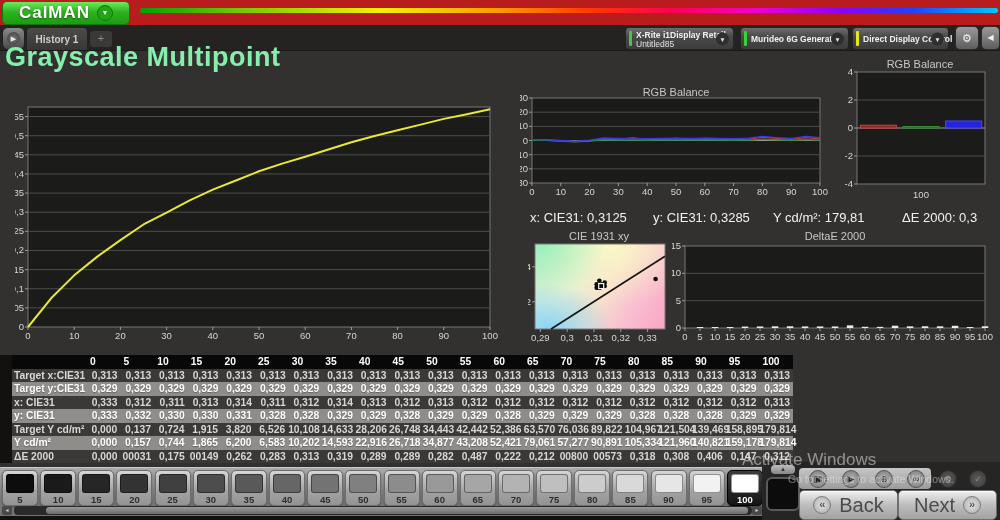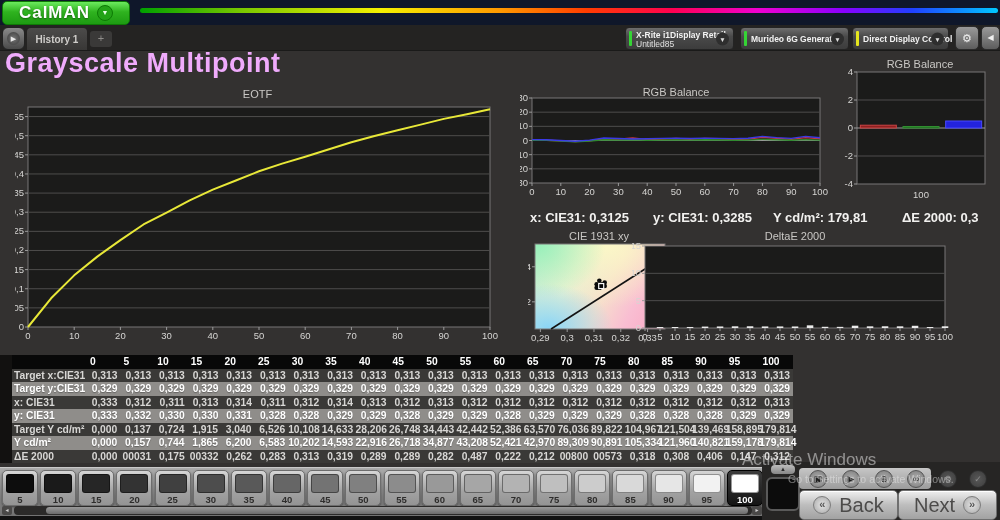--- a/index.html
+++ b/index.html
@@ -1,20 +1,20 @@
 <!DOCTYPE html>
 <html><head>
 <meta charset="utf-8">
 <style>
   html,body{margin:0;padding:0}
   body{width:1000px;height:520px;position:relative;background:#333130;
        font-family:"Liberation Sans",sans-serif;overflow:hidden}
   .abs{position:absolute}
   
-  .top-bar{left:0;top:0;width:1000px;height:25px;background:#0f172a}
+  .top-bar{left:0;top:0;width:1000px;height:25px;background:#b91c1c}
   .logo{left:2px;top:1px;width:126px;height:22px;border-radius:5px;
         background:linear-gradient(#6ceb5e,#2fb31f 45%,#1d9b12);
         border:1px solid #0e7a06;display:flex;align-items:center;justify-content:center;cursor:pointer}
   .logo-text{color:#fff;font-weight:bold;font-size:17px;letter-spacing:1px;
              text-shadow:0 1px 2px rgba(0,0,0,.45)}
   .logo-caret{width:14px;height:14px;border-radius:50%;background:#23a317;border:1px solid #0d7a05;
               color:#eaffea;font-size:7px;line-height:14px;text-align:center;margin-left:7px}
   .rainbow{left:140px;top:8px;width:858px;height:5px;border-radius:3px;
      background:linear-gradient(90deg,#00a000,#7ac800 12%,#f4f000 28%,#ff9800 42%,#ff3c00 52%,
                 #ff0050 62%,#f000d0 72%,#8a00ff 82%,#2040ff 90%,#00c8ff 100%)}
@@ -34,32 +34,32 @@
       background:linear-gradient(#6e6e6e,#4a4a4a 40%,#3c3c3c);color:#f2f2f2}
   .dd .bar{position:absolute;left:3px;top:3px;bottom:3px;width:3px;border-radius:1px}
   .dd .arrow{position:absolute;right:4px;top:50%;transform:translateY(-50%);width:13px;height:13px;
       border-radius:50%;background:#2e2e2e;color:#ddd;font-size:6.5px;text-align:center;line-height:13px}
   .dd .l1{position:absolute;left:10px;top:2px;font-size:8.5px;font-weight:bold;white-space:nowrap}
   .dd .l2{position:absolute;left:10px;top:11px;font-size:8.5px;color:#e0e0e0;white-space:nowrap}
   .dd.single .l1{top:6px}
   .sq-btn{top:26px;height:22px;border-radius:5px;background:linear-gradient(#9a9a9a,#5d5d5d);
       border:1px solid #2c2c2c;color:#f0f0f0;text-align:center;cursor:pointer}
   
-  .page-title{left:5px;top:48px;font-size:27px;font-weight:600;color:#f0abfc;letter-spacing:.5px}
+  .page-title{left:5px;top:42px;font-size:27px;font-weight:600;color:#86efac;letter-spacing:.5px}
   .chart{position:absolute}
   .chart-title{position:absolute;top:0;left:0;width:100%;text-align:center;color:#c9c7c4;font-size:11px}
   svg.plot{position:absolute;left:0;top:0}
   svg text{font-family:"Liberation Sans",sans-serif}
   .cie-bg{position:absolute;
      background:
       radial-gradient(90px 60px at 10% 98%, rgba(135,212,248,.95), rgba(135,212,248,0) 72%),
       radial-gradient(95px 75px at 3% 2%, rgba(150,240,185,.95), rgba(150,240,185,0) 70%),
       radial-gradient(130px 85px at 55% 0%, rgba(252,248,198,.95), rgba(252,248,198,0) 75%),
       linear-gradient(115deg,#c8ecd8 0%,#e4f0d4 30%,#f6ddcc 55%,#f9bed2 75%,#fba6c4 100%)}
-  .stats-row span{position:absolute;top:210px;color:#f2f1ef;font-size:13px;font-weight:bold;white-space:nowrap}
+  .stats-row span{position:absolute;top:210px;color:#f2f1ef;font-size:13px;font-weight:normal;white-space:nowrap}
   
   #data-table{left:0;top:355px;width:793px}
   .t-row{display:flex;height:13.5px}
   .t-lead{width:12px;background:#121110}
   .t-label{width:73px;font-size:10.3px;font-weight:bold;line-height:13.5px;padding-left:2px;white-space:nowrap}
   .t-cell{width:33.67px;text-align:right;padding-right:3px;box-sizing:border-box;
           font-size:10.3px;font-weight:bold;line-height:13.5px}
   .t-head{background:#080808;color:#fff}
   .t-head .t-cell{text-align:left;padding-left:3px;padding-right:0}
   .row-dark{background:#3a3937;color:#d8d7d5}
@@ -143,21 +143,20 @@
 <div class="abs sq-btn" style="left:955px;width:22px;line-height:22px;font-size:11px">
   <span>⚙</span>
 </div>
 <div class="abs sq-btn" style="left:981px;width:17px;line-height:22px;font-size:8px">
   <span>◀</span>
 </div>
 
 <div class="abs page-title">Grayscale Multipoint</div>
 
 <div class="chart" style="left:15px;top:88px;width:485px;height:260px">
-  <div class="chart-title">EOTF</div>
   <svg class="plot" id="svg-eotf" width="485" height="260">
       <rect x="13" y="19" width="462" height="220" fill="#1b1b1a" stroke="#787776" stroke-width="1"></rect>
       <line x1="10" y1="239" x2="13" y2="239" stroke="#9a9a9a"></line>
       <text x="9" y="242" text-anchor="end" font-size="9.5" fill="#d6d5d3">0</text>
       <line x1="13" y1="219.86956521739128" x2="475" y2="219.86956521739128" stroke="#4e4d4c" stroke-width="1"></line>
       <line x1="10" y1="219.86956521739128" x2="13" y2="219.86956521739128" stroke="#9a9a9a"></line>
       <text x="9" y="222.86956521739128" text-anchor="end" font-size="9.5" fill="#d6d5d3">0,05</text>
       <line x1="13" y1="200.73913043478262" x2="475" y2="200.73913043478262" stroke="#4e4d4c" stroke-width="1"></line>
       <line x1="10" y1="200.73913043478262" x2="13" y2="200.73913043478262" stroke="#9a9a9a"></line>
       <text x="9" y="203.73913043478262" text-anchor="end" font-size="9.5" fill="#d6d5d3">0,1</text>
@@ -334,21 +333,21 @@
       <circle cx="71.3298969072165" cy="56.06185567010304" r="2.3" fill="#0b0b0b"></circle>
       <circle cx="71.3298969072165" cy="57.81443298969067" r="2.3" fill="#0b0b0b"></circle>
       <circle cx="71.3298969072165" cy="57.81443298969067" r="2.3" fill="#0b0b0b"></circle>
       <circle cx="71.3298969072165" cy="57.81443298969067" r="2.3" fill="#0b0b0b"></circle>
       <circle cx="71.3298969072165" cy="56.06185567010304" r="2.3" fill="#0b0b0b"></circle>
       <circle cx="74.0103092783505" cy="56.06185567010304" r="2.3" fill="#0b0b0b"></circle>
       <rect x="70.70618556701025" y="53.56185567010304" width="5" height="5" fill="rgba(0,0,0,.55)" stroke="#fafafa" stroke-width="1.2"></rect>
     </svg>
 </div>
 
-<div class="chart" style="left:632px;top:230px;width:326px;height:118px">
+<div class="chart" style="left:672px;top:230px;width:326px;height:118px">
   <div class="chart-title">DeltaE 2000</div>
   <svg class="plot" id="svg-de" width="326" height="118">
       <rect x="13" y="16" width="300" height="82" fill="#1b1b1a" stroke="#787776" stroke-width="1"></rect>
       <line x1="10" y1="16" x2="13" y2="16" stroke="#9a9a9a"></line>
       <text x="9" y="19" text-anchor="end" font-size="9.5" fill="#d6d5d3">15</text>
       <line x1="13" y1="43.33333333333333" x2="313" y2="43.33333333333333" stroke="#4e4d4c" stroke-width="1"></line>
       <line x1="10" y1="43.33333333333333" x2="13" y2="43.33333333333333" stroke="#9a9a9a"></line>
       <text x="9" y="46.33333333333333" text-anchor="end" font-size="9.5" fill="#d6d5d3">10</text>
       <line x1="13" y1="70.66666666666666" x2="313" y2="70.66666666666666" stroke="#4e4d4c" stroke-width="1"></line>
       <line x1="10" y1="70.66666666666666" x2="13" y2="70.66666666666666" stroke="#9a9a9a"></line>
@@ -546,21 +545,21 @@
       <div class="t-cell">0,329</div>
       <div class="t-cell">0,329</div>
     </div>
     <div class="t-row row-dark">
       <div class="t-lead"></div>
       <div class="t-label">Target Y cd/m²</div>
       <div class="t-cell">0,000</div>
       <div class="t-cell">0,137</div>
       <div class="t-cell">0,724</div>
       <div class="t-cell">1,915</div>
-      <div class="t-cell">3,040</div>
+      <div class="t-cell">3,820</div>
       <div class="t-cell">6,526</div>
       <div class="t-cell">10,108</div>
       <div class="t-cell">14,633</div>
       <div class="t-cell">28,206</div>
       <div class="t-cell">26,748</div>
       <div class="t-cell">34,443</div>
       <div class="t-cell">42,442</div>
       <div class="t-cell">52,386</div>
       <div class="t-cell">63,570</div>
       <div class="t-cell">76,036</div>
@@ -580,36 +579,36 @@
       <div class="t-cell">1,865</div>
       <div class="t-cell">6,200</div>
       <div class="t-cell">6,583</div>
       <div class="t-cell">10,202</div>
       <div class="t-cell">14,593</div>
       <div class="t-cell">22,916</div>
       <div class="t-cell">26,718</div>
       <div class="t-cell">34,877</div>
       <div class="t-cell">43,208</div>
       <div class="t-cell">52,421</div>
-      <div class="t-cell">42,970</div>
-      <div class="t-cell">89,309</div>
+      <div class="t-cell">79,061</div>
+      <div class="t-cell">57,277</div>
       <div class="t-cell">90,891</div>
       <div class="t-cell">105,334</div>
       <div class="t-cell">121,960</div>
       <div class="t-cell">140,821</div>
       <div class="t-cell">159,178</div>
       <div class="t-cell">179,814</div>
     </div>
     <div class="t-row row-dark">
       <div class="t-lead"></div>
       <div class="t-label">ΔE 2000</div>
       <div class="t-cell">0,000</div>
       <div class="t-cell">00031</div>
       <div class="t-cell">0,175</div>
-      <div class="t-cell">00332</div>
+      <div class="t-cell">00149</div>
       <div class="t-cell">0,262</div>
       <div class="t-cell">0,283</div>
       <div class="t-cell">0,313</div>
       <div class="t-cell">0,319</div>
       <div class="t-cell">0,289</div>
       <div class="t-cell">0,289</div>
       <div class="t-cell">0,282</div>
       <div class="t-cell">0,487</div>
       <div class="t-cell">0,222</div>
       <div class="t-cell">0,212</div>

